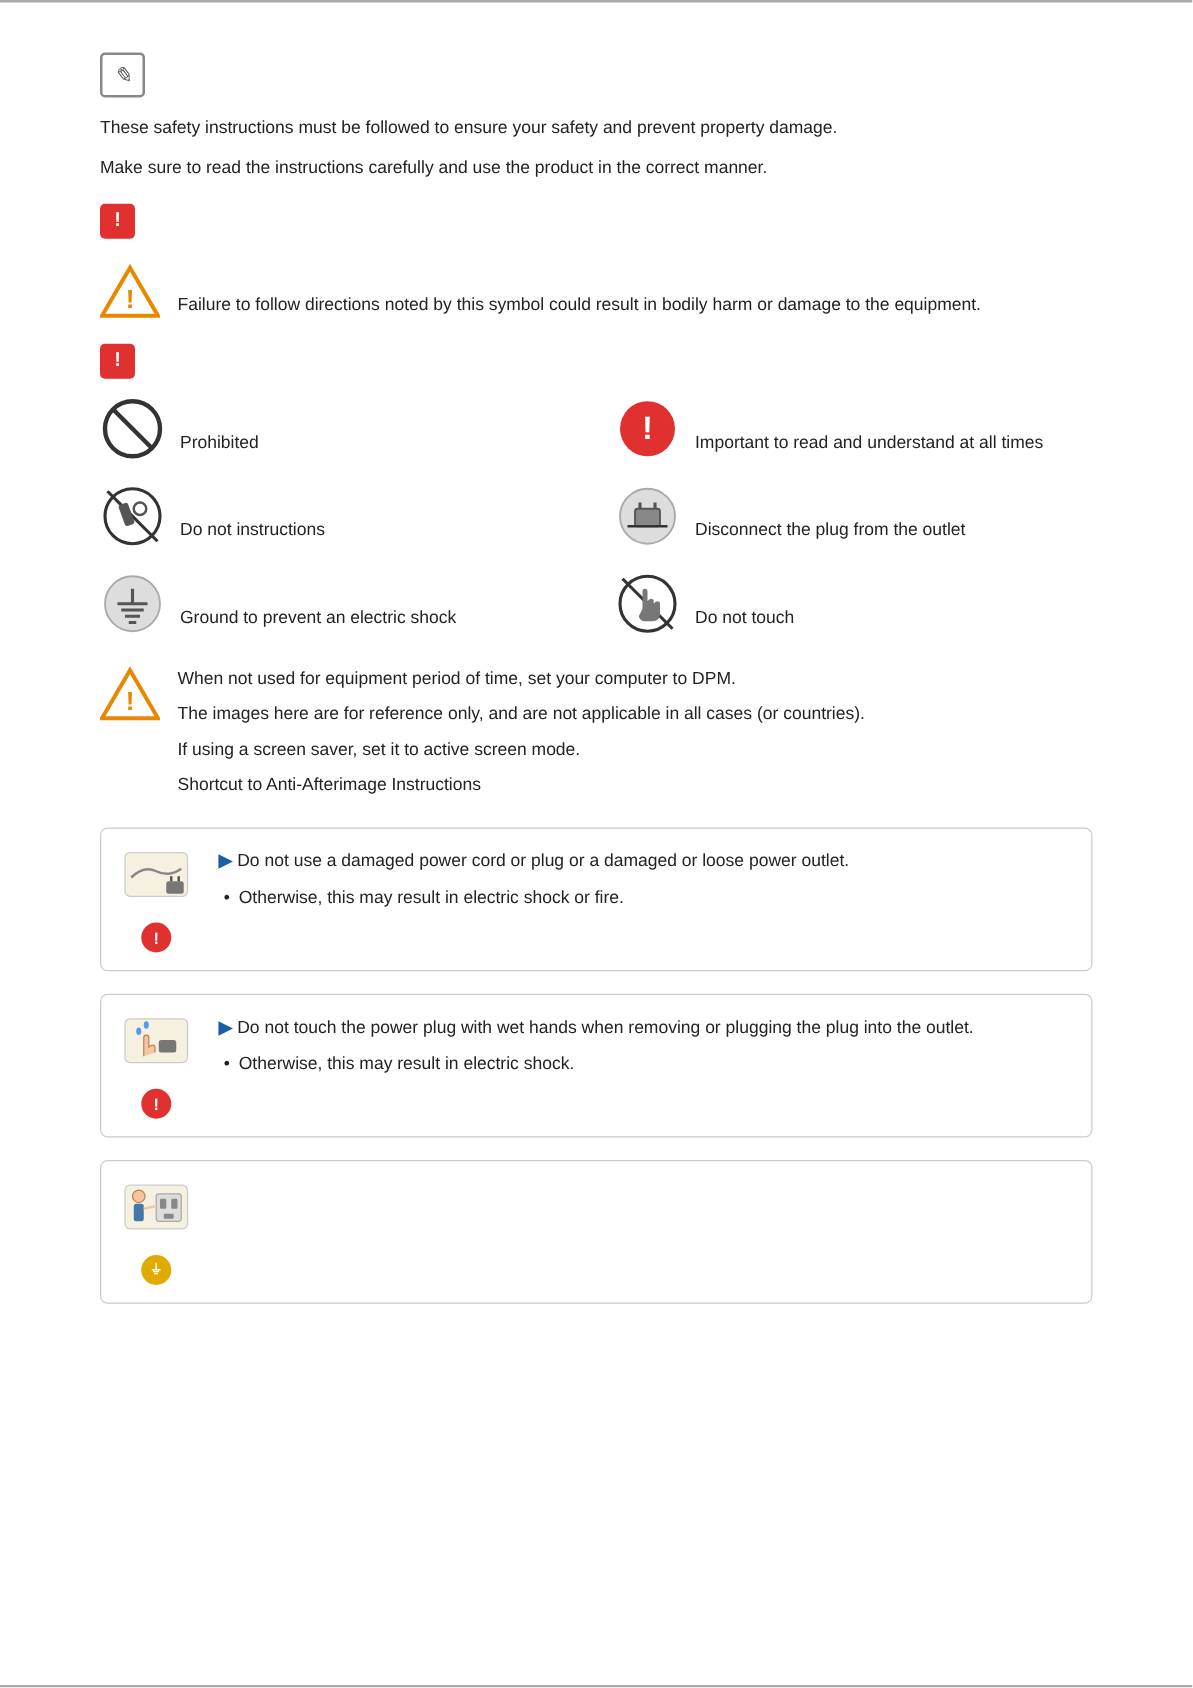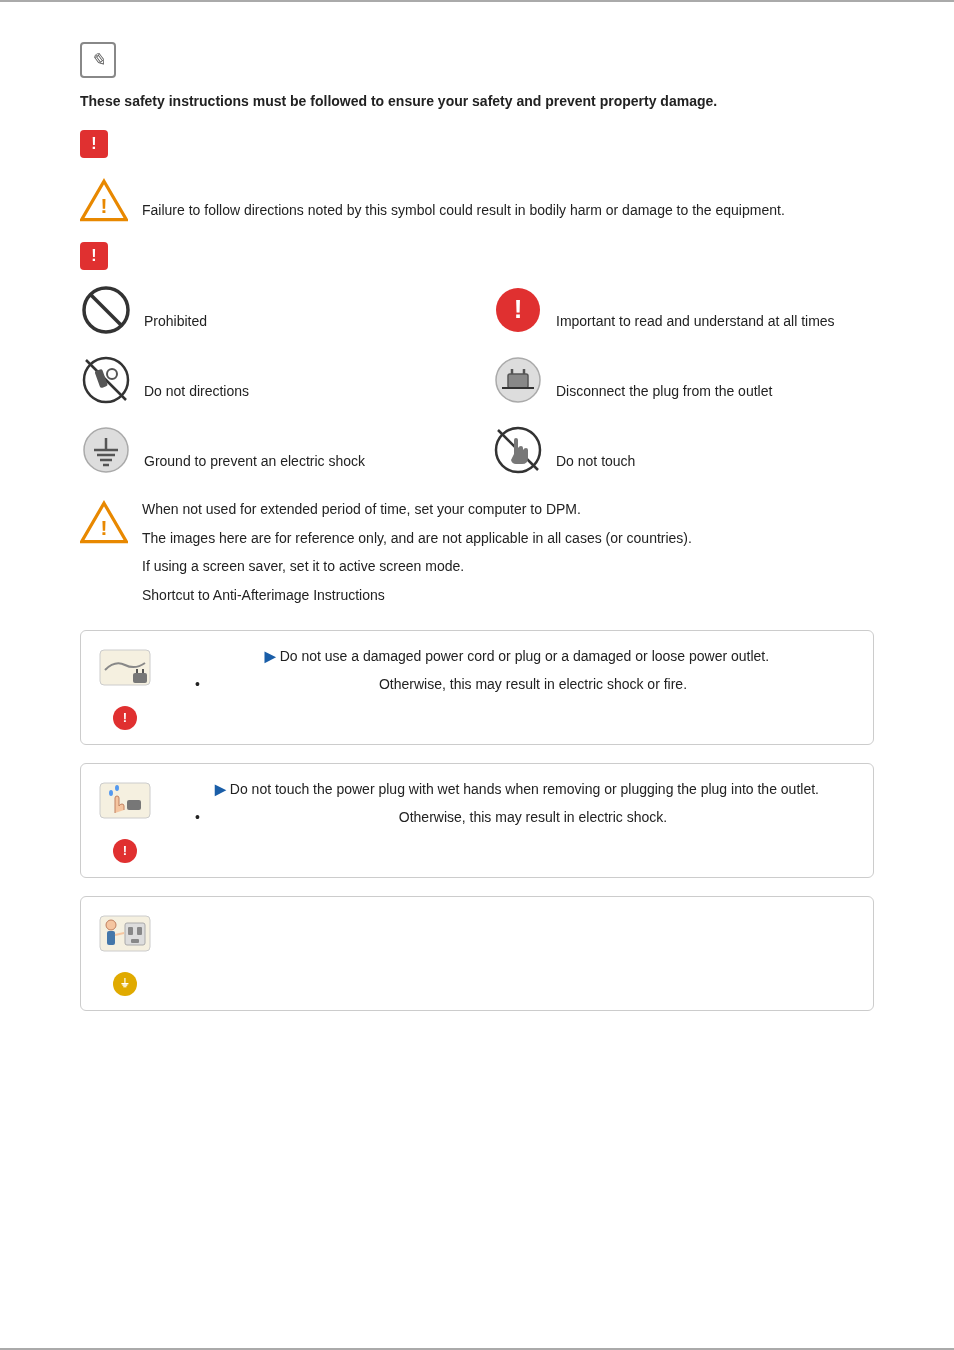--- a/index.html
+++ b/index.html
@@ -27,21 +27,20 @@
       justify-content: center;
       font-style: italic;
       font-size: 18px;
       color: #555;
       margin-bottom: 12px;
     }
     .intro-text {
       font-size: 14px;
       line-height: 1.6;
       margin-bottom: 10px;
-      font-weight: bold;
     }
     .warning-box {
       display: flex;
       align-items: flex-start;
       gap: 14px;
       margin: 18px 0 10px 0;
     }
     .warning-triangle {
       width: 48px;
       height: 48px;
@@ -107,27 +106,26 @@
       gap: 20px;
       margin: 18px 0;
       border: 1.5px solid #ccc;
       border-radius: 6px;
       padding: 14px;
     }
     .instruction-content {
       flex: 1;
       font-size: 14px;
       line-height: 1.6;
-      text-align: center;
     }
     .instruction-content .main-line {
       margin-bottom: 6px;
     }
     .instruction-content .bullet {
-      margin-left: 32px;
+      margin-left: 16px;
       position: relative;
     }
     .instruction-content .bullet::before {
       content: "•";
       position: absolute;
       left: -12px;
     }
     .blue-arrow {
       color: #1a5ea8;
       font-weight: bold;
@@ -167,20 +165,21 @@
     }
   </style>
 </head>
 <body>
 
 <div class="page">
 
   <div class="note-icon">✎</div>
 
   <p class="intro-text">These safety instructions must be followed to ensure your safety and prevent property damage.</p>
+  <p class="intro-text">Make sure to read the instructions carefully and use the product in the correct manner.</p>
 
   <div class="exclamation-box">!</div>
 
   <div class="warning-box">
     <svg class="warning-triangle" viewBox="0 0 60 55" xmlns="http://www.w3.org/2000/svg">
       <polygon points="30,4 58,52 2,52" fill="none" stroke="#e88800" stroke-width="4"></polygon>
       <text x="30" y="44" text-anchor="middle" font-size="26" font-weight="bold" fill="#e88800">!</text>
     </svg>
     <p class="warning-text">Failure to follow directions noted by this symbol could result in bodily harm or damage to the equipment.</p>
   </div>
@@ -212,21 +211,21 @@
     <div class="symbol-item">
       <div class="symbol-icon">
         <svg width="52" height="52" viewBox="0 0 52 52" xmlns="http://www.w3.org/2000/svg">
           <circle cx="26" cy="26" r="22" fill="none" stroke="#333" stroke-width="2.5"></circle>
           <line x1="6" y1="6" x2="46" y2="46" stroke="#333" stroke-width="2.5"></line>
 
           <rect x="18" y="14" width="8" height="18" rx="2" fill="#555" transform="rotate(-20 26 26)"></rect>
           <circle cx="32" cy="20" r="5" fill="none" stroke="#555" stroke-width="2"></circle>
         </svg>
       </div>
-      <span class="symbol-label">Do not directions</span>
+      <span class="symbol-label">Do not instructions</span>
     </div>
 
     <div class="symbol-item">
       <div class="symbol-icon">
         <svg width="52" height="52" viewBox="0 0 52 52" xmlns="http://www.w3.org/2000/svg">
           <circle cx="26" cy="26" r="22" fill="#ddd" stroke="#aaa" stroke-width="1.5"></circle>
 
           <rect x="16" y="20" width="20" height="14" rx="2" fill="#888" stroke="#555" stroke-width="1.5"></rect>
           <line x1="20" y1="20" x2="20" y2="15" stroke="#555" stroke-width="2.5"></line>
           <line x1="32" y1="20" x2="32" y2="15" stroke="#555" stroke-width="2.5"></line>
@@ -264,21 +263,21 @@
     </div>
 
   </div>
 
   <div class="dpm-warning">
     <svg class="warning-triangle" viewBox="0 0 60 55" xmlns="http://www.w3.org/2000/svg">
       <polygon points="30,4 58,52 2,52" fill="none" stroke="#e88800" stroke-width="4"></polygon>
       <text x="30" y="44" text-anchor="middle" font-size="26" font-weight="bold" fill="#e88800">!</text>
     </svg>
     <div class="dpm-text">
-      <p>When not used for extended period of time, set your computer to DPM.</p>
+      <p>When not used for equipment period of time, set your computer to DPM.</p>
       <p>The images here are for reference only, and are not applicable in all cases (or countries).</p>
       <p>If using a screen saver, set it to active screen mode.</p>
       <p>Shortcut to Anti-Afterimage Instructions</p>
     </div>
   </div>
 
   <div class="instruction-block">
     <div class="instr-icons">
 
       <svg width="60" height="55" viewBox="0 0 60 55" xmlns="http://www.w3.org/2000/svg">

